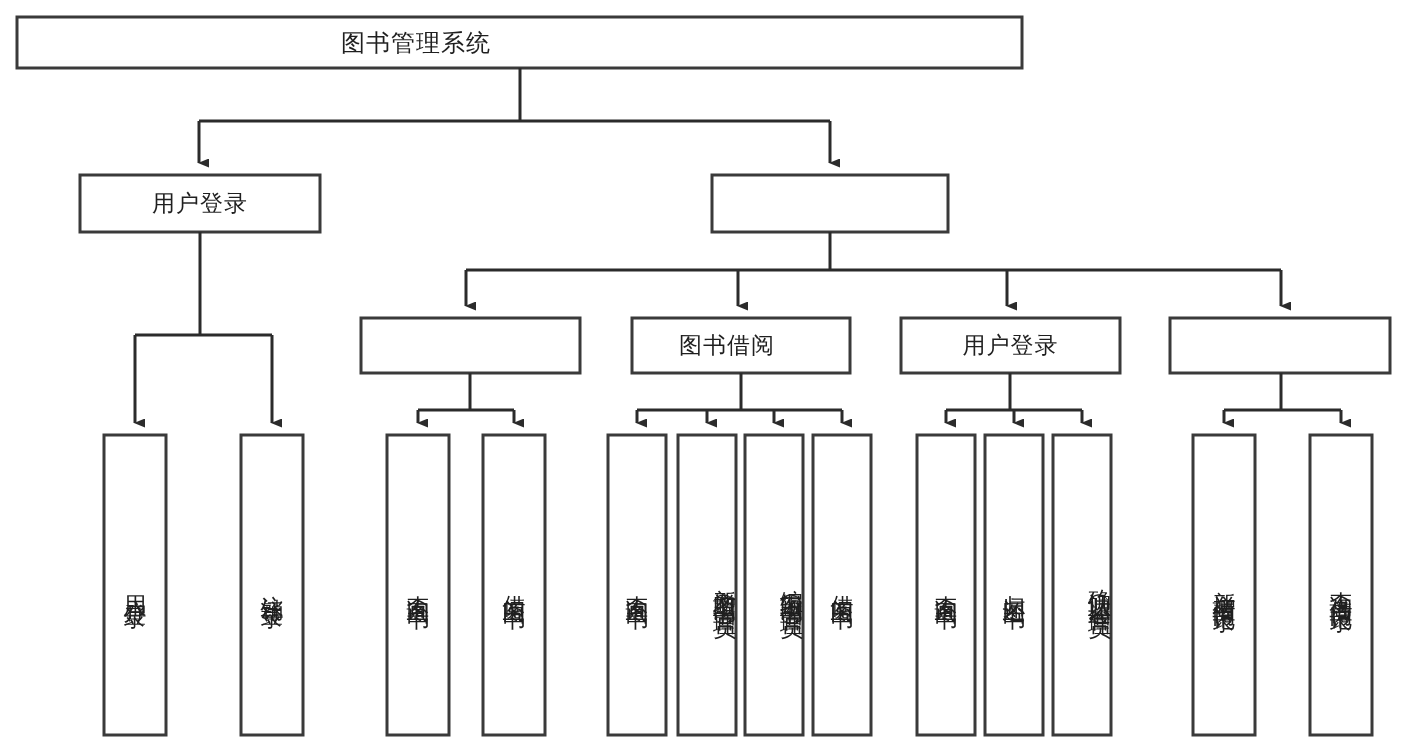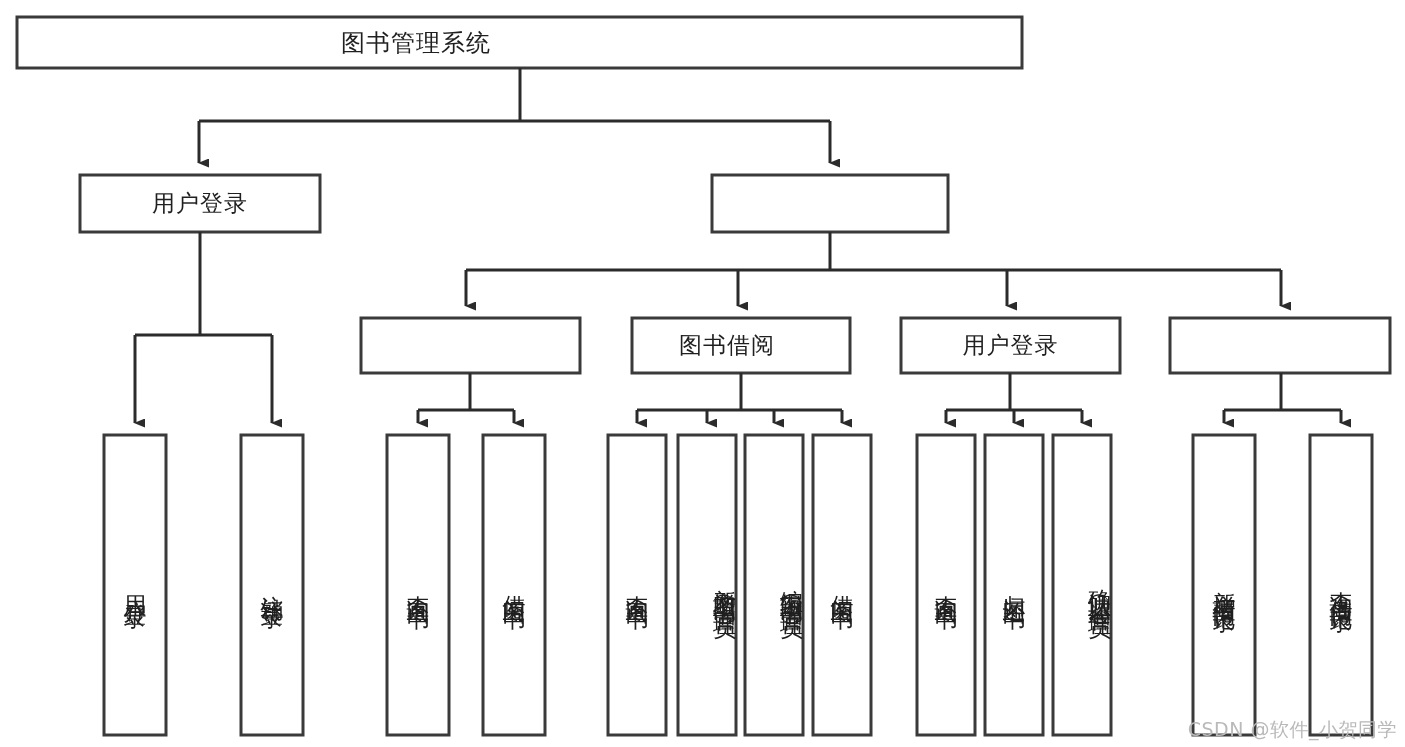--- a/index.html
+++ b/index.html
@@ -142,15 +142,14 @@
   <div class="node-label vert-label" style="left:745px;top:435px;width:58px;height:300px;align-items:flex-start;padding-top:8px;box-sizing:border-box;">编辑图书（管理员）</div>
   <div class="node-label vert-label" style="left:813px;top:435px;width:58px;height:300px;">借阅图书</div>
 
   <div class="node-label vert-label" style="left:917px;top:435px;width:58px;height:300px;">查询图书</div>
   <div class="node-label vert-label" style="left:985px;top:435px;width:58px;height:300px;">归还图书</div>
   <div class="node-label vert-label" style="left:1053px;top:435px;width:58px;height:300px;align-items:flex-start;padding-top:8px;box-sizing:border-box;">确认归还（管理员）</div>
 
   <div class="node-label vert-label" style="left:1193px;top:435px;width:62px;height:300px;">新增借阅记录</div>
   <div class="node-label vert-label" style="left:1310px;top:435px;width:62px;height:300px;">查询借阅记录</div>
 
-  <div class="watermark">CSDN @软件_小贺同学</div>
 
 </div>
 
 </body></html>

